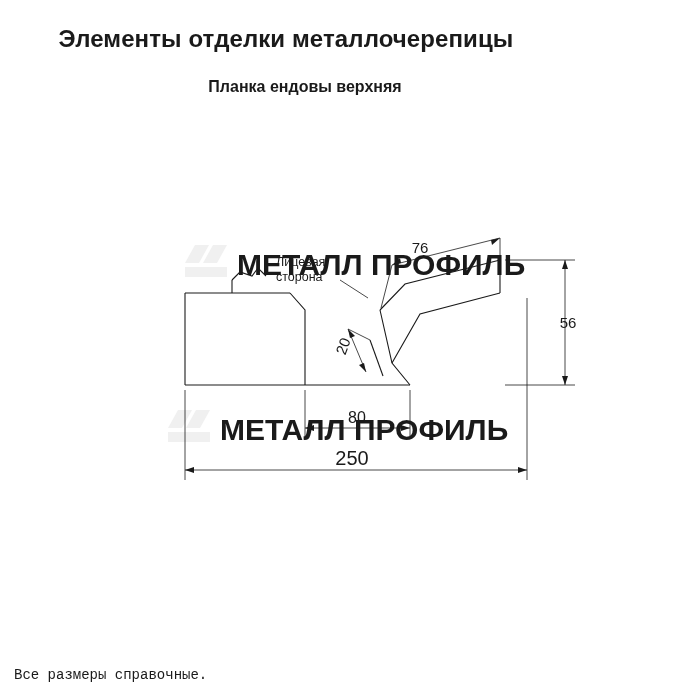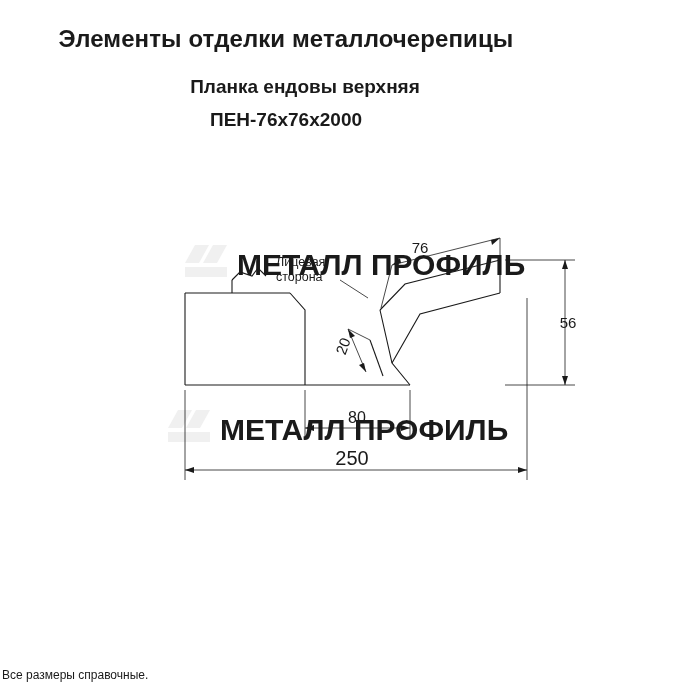--- a/index.html
+++ b/index.html
@@ -27,21 +27,21 @@
     width: 572px;
     text-align: center;
   }
   .title-main {
     font-size: 24px;
     font-weight: bold;
     letter-spacing: 0.1px;
     line-height: 30px;
   }
   .title-sub {
-    font-size: 19px;
+    font-size: 16px;
     font-weight: bold;
     margin-top: 21px;
     line-height: 24px;
     padding-left: 38px;
   }
   .title-code {
     font-size: 19px;
     font-weight: bold;
     margin-top: 9px;
     line-height: 24px;
@@ -56,26 +56,27 @@
   .watermark {
     position: absolute;
     left: 0;
     top: 0;
     width: 700px;
     height: 700px;
     pointer-events: none;
   }
   .footer {
     position: absolute;
-    left: 2px;
+    left: 14px;
     bottom: 16px;
     width: 600px;
-    font-size: 12px;
+    font-size: 14px;
     line-height: 18px;
     color: #1a1a1a;
+    font-family: Liberation Mono, monospace;
   }
   .footer div {
     white-space: nowrap;
   }
   svg text {
     font-family: "Liberation Sans", sans-serif;
     fill: #1a1a1a;
   }
 </style>
 </head>
@@ -94,21 +95,20 @@
       <g transform="translate(168,398)">
         <path d="M0,30 L10,12 L24,12 L14,30 Z M18,30 L28,12 L42,12 L32,30 Z M0,34 L42,34 L42,44 L0,44 Z" fill="#f0f0f0"></path>
         <text x="52" y="42" font-size="30" font-weight="bold" fill="#f0f0f0">МЕТАЛЛ ПРОФИЛЬ</text>
       </g>
     </g>
   </svg>
 
   <div class="titles">
     <div class="title-main">Элементы отделки металлочерепицы</div>
     <div class="title-sub">Планка ендовы верхняя</div>
-    <div class="title-code">ПЕН-76х76х2000</div>
   </div>
 
   <div class="drawing">
     <svg width="700" height="360" viewBox="0 0 700 360">
       <g fill="none" stroke="#1a1a1a" stroke-width="1.1" stroke-linejoin="miter" stroke-linecap="butt">
 
         <path d="M185,113 L290,113"></path>
 
         <path d="M185,113 L185,205"></path>
 

